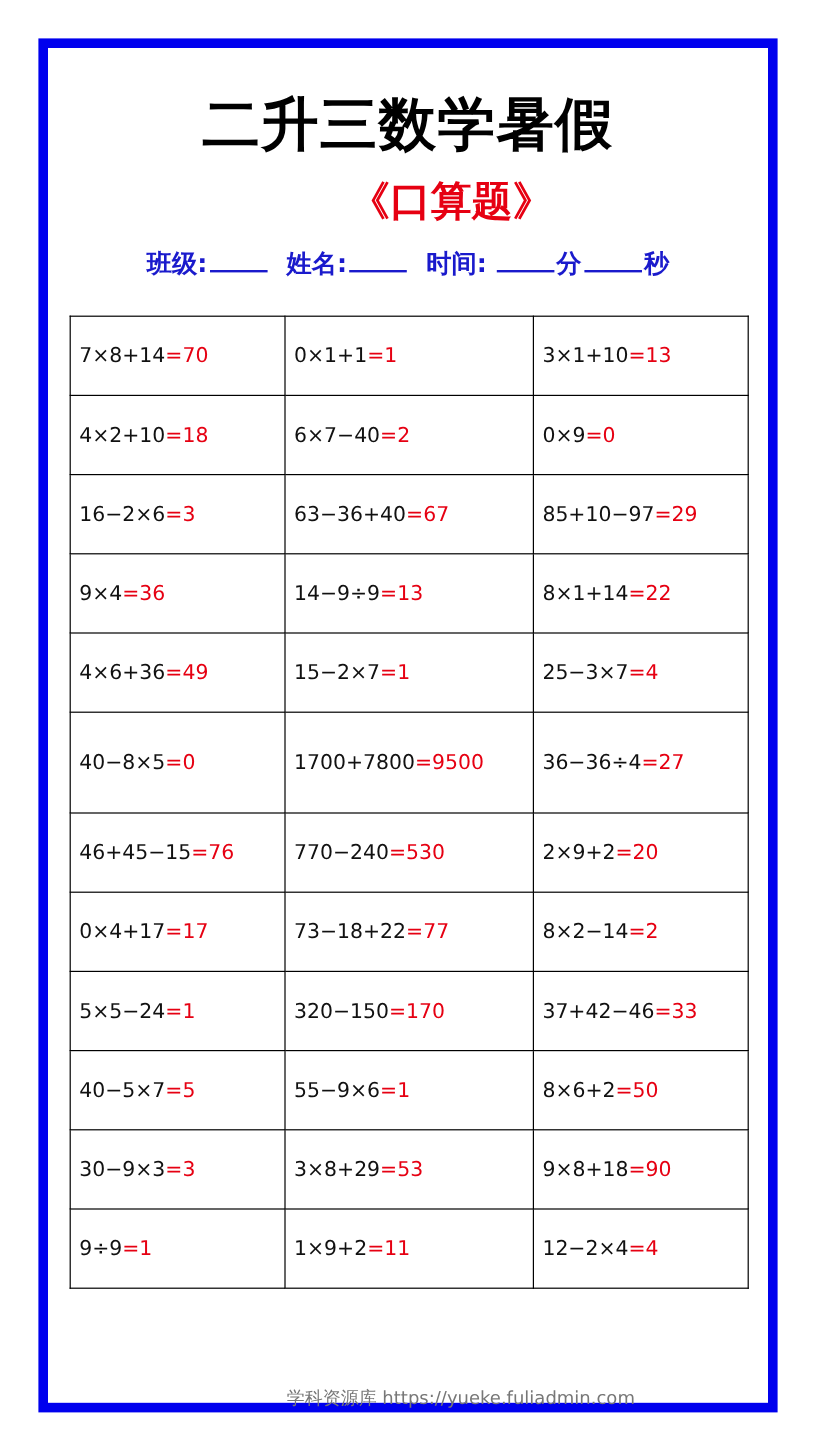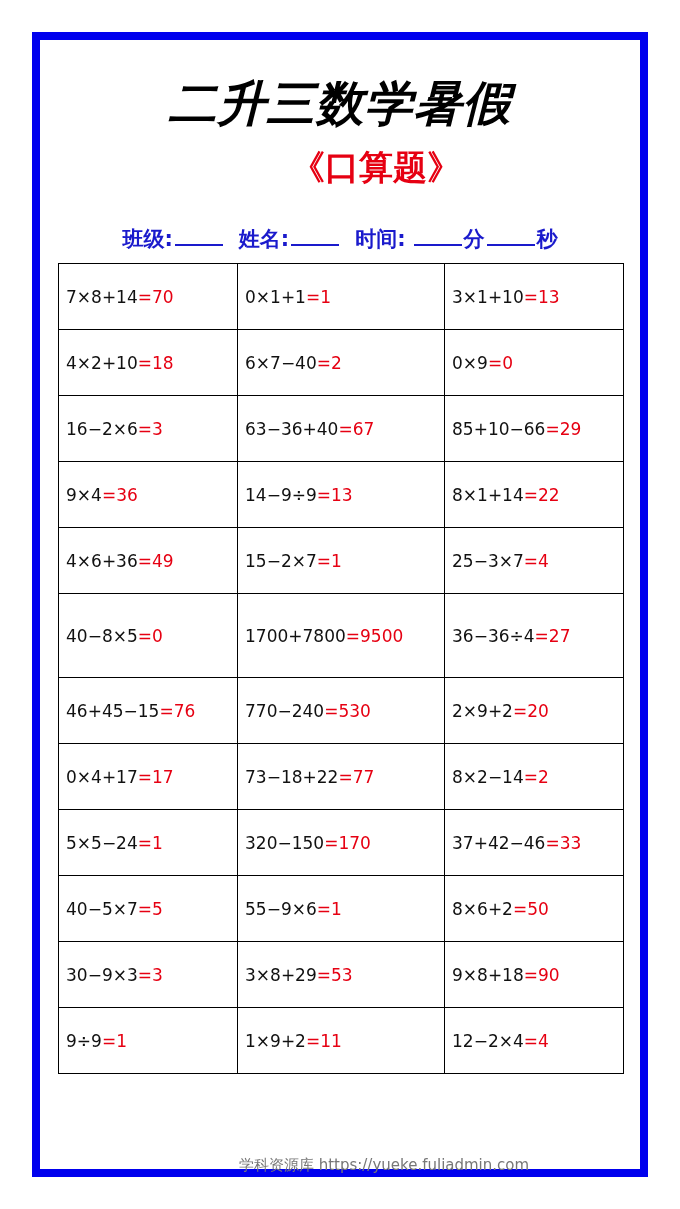--- a/index.html
+++ b/index.html
@@ -3,29 +3,29 @@
   <meta charset="utf-8">
   <style>
     html, body { margin: 0; padding: 0; background: #ffffff; }
     body { width: 680px; height: 1209px; position: relative; overflow: hidden; font-family: "DejaVu Sans", sans-serif; }
     .frame {
       position: absolute; left: 32px; top: 32px; width: 616px; height: 1145px;
       box-sizing: border-box; border: 8px solid #0000ee; background: #fff;
     }
     .title {
       position: absolute; left: 0; top: 72px; width: 680px; text-align: center;
-      font-family: "DejaVu Sans", sans-serif; font-weight: bold; font-size: 48px; color: #000; letter-spacing: 1px; font-style: italic;
+      font-family: "DejaVu Sans", sans-serif; font-weight: bold; font-size: 48px; color: #000; letter-spacing: 1px;
     }
     .subtitle {
       position: absolute; left: 0; top: 145px; width: 680px; text-align: center;
       font-weight: bold; font-size: 34px; color: #e60012; padding-left: 36px;
     }
     .info {
       position: absolute; left: 0; top: 206px; width: 680px; text-align: center;
-      font-weight: bold; font-size: 21px; color: #1a1acc; white-space: nowrap; margin-top: 19px;
+      font-weight: bold; font-size: 21px; color: #1a1acc; white-space: nowrap;
     }
     .info .blank { display: inline-block; width: 48px; border-bottom: 2px solid #1a1acc; height: 18px; vertical-align: baseline; margin: 0 2px; }
     .info .gap { display: inline-block; width: 14px; }
     table.grid {
       position: absolute; left: 58px; top: 263px; width: 565px;
       border-collapse: collapse; table-layout: fixed;
     }
     table.grid td {
       border: 1.5px solid #000; padding: 0 0 0 7px; font-size: 17px; color: #111;
       font-family: "DejaVu Sans", sans-serif; white-space: nowrap;
@@ -64,21 +64,21 @@
         <td><span>3×1+10</span><span class="ans">=13</span></td>
       </tr>
       <tr class="r">
         <td><span>4×2+10</span><span class="ans">=18</span></td>
         <td><span>6×7−40</span><span class="ans">=2</span></td>
         <td><span>0×9</span><span class="ans">=0</span></td>
       </tr>
       <tr class="r">
         <td><span>16−2×6</span><span class="ans">=3</span></td>
         <td><span>63−36+40</span><span class="ans">=67</span></td>
-        <td><span>85+10−66</span><span class="ans">=29</span></td>
+        <td><span>85+10−97</span><span class="ans">=29</span></td>
       </tr>
       <tr class="r">
         <td><span>9×4</span><span class="ans">=36</span></td>
         <td><span>14−9÷9</span><span class="ans">=13</span></td>
         <td><span>8×1+14</span><span class="ans">=22</span></td>
       </tr>
       <tr class="r">
         <td><span>4×6+36</span><span class="ans">=49</span></td>
         <td><span>15−2×7</span><span class="ans">=1</span></td>
         <td><span>25−3×7</span><span class="ans">=4</span></td>

